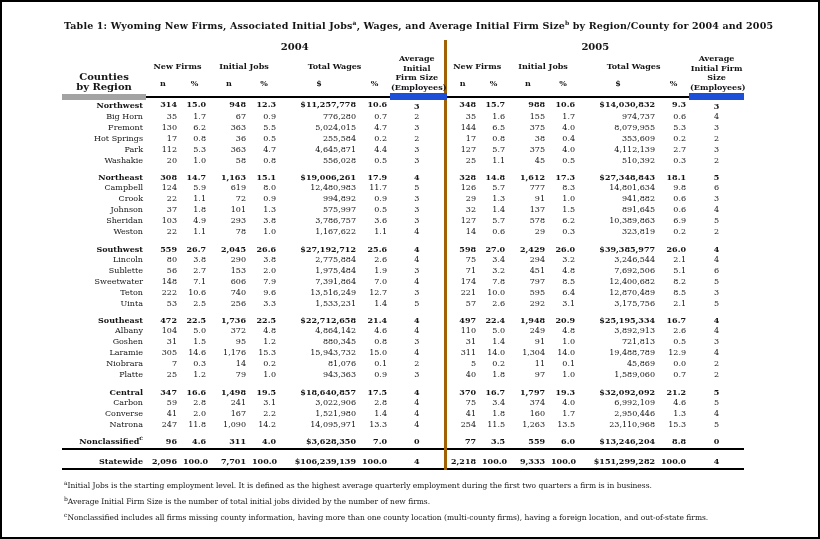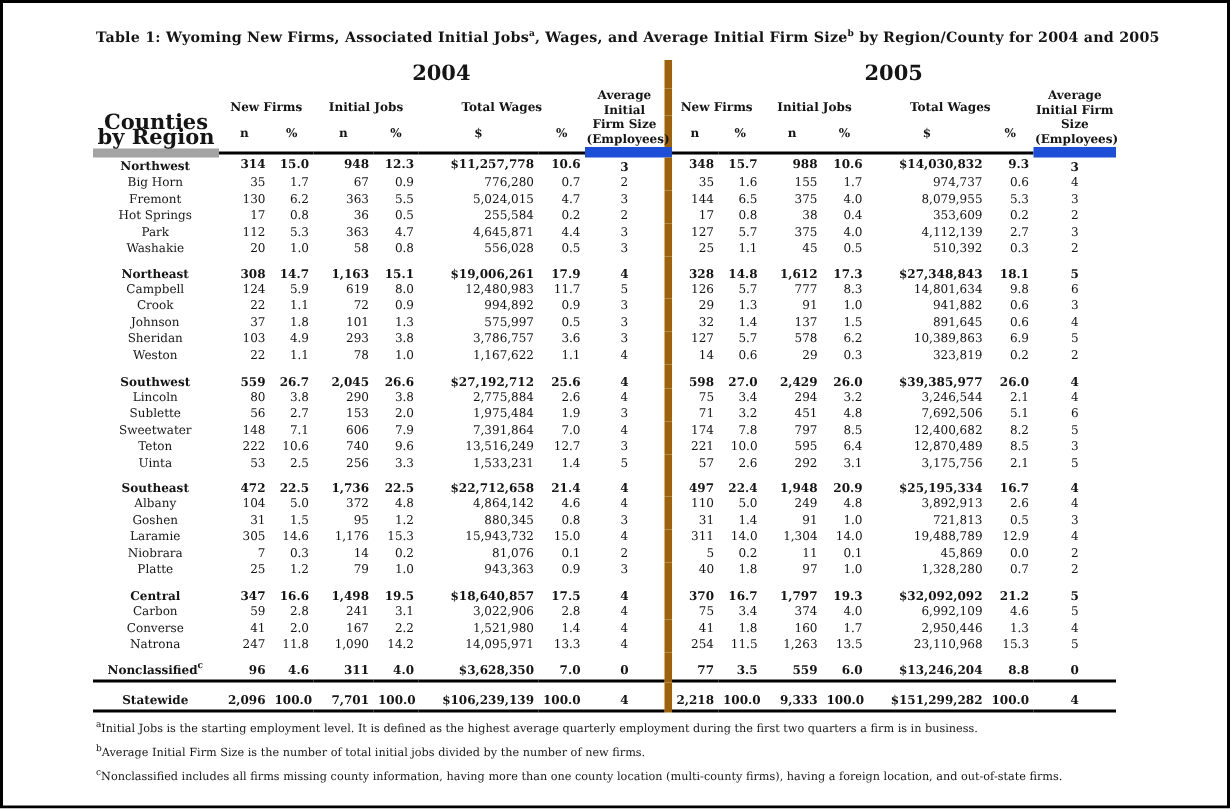--- a/index.html
+++ b/index.html
@@ -15,30 +15,30 @@
 
   table.firms { position:absolute; left:62px; top:40px; width:682px;
     border-collapse:collapse; table-layout:fixed; font-size:8px; }
   col.c-county { width:84px; }
   col.c-n1 { width:34px; } col.c-p1 { width:29px; }
   col.c-n2 { width:40px; } col.c-p2 { width:30px; }
   col.c-d  { width:80px; } col.c-p3 { width:31px; }
   col.c-avg{ width:55px; }
 
   th { font-weight:bold; font-size:8px; padding:0; }
-  .year-row th { text-align:center; font-size:14px; padding:1px 0 2px; }
+  .year-row th { text-align:center; font-size:10px; padding:1px 0 2px; }
   .group-row th { text-align:center; vertical-align:bottom; line-height:9.5px; padding:0 1px 1px; }
   .county-head { text-align:left; vertical-align:bottom; white-space:pre-line;
     line-height:10px; padding:0 0 2px 2px; border-bottom:6px solid #a3a3a3; }
   .avg-head { border-bottom:7px solid #1d4ed8; vertical-align:bottom; padding-bottom:2px; }
   .sub-row th { border-bottom:2px solid #000; text-align:center; padding:1px 3px 2px; }
-  .div { border-left:5px solid #a16207; }
+  .div { border-left:3px solid #a16207; }
 
   td { padding:0.5px 3px; text-align:right; line-height:10px; font-size:8px; }
-  td.c-name { text-align:center; padding-left:2px; white-space:nowrap; }
+  td.c-name { text-align:right; padding-left:2px; white-space:nowrap; }
   td.avg { text-align:center; }
   tr.bold td { font-weight:bold; }
   tr.gap td { padding-top:6px; }
   tr.rule td { border-bottom:2px solid #000; padding-bottom:2px; }
 
   .footnotes { position:absolute; left:64px; top:481px; width:716px;
     font-size:7.5px; line-height:10px; }
   .footnote { margin-bottom:6px; }
 </style>
 </head>
@@ -496,21 +496,21 @@
         <td>1.2</td>
         <td>79</td>
         <td>1.0</td>
         <td>943,363</td>
         <td>0.9</td>
         <td class="avg">3</td>
         <td class="div">40</td>
         <td>1.8</td>
         <td>97</td>
         <td>1.0</td>
-        <td>1,328,280</td>
+        <td>1,589,060</td>
         <td>0.7</td>
         <td class="avg">2</td>
       </tr>
       <tr class="bold gap">
         <td class="c-name">Central</td>
         <td>347</td>
         <td>16.6</td>
         <td>1,498</td>
         <td>19.5</td>
         <td>$18,640,857</td>

